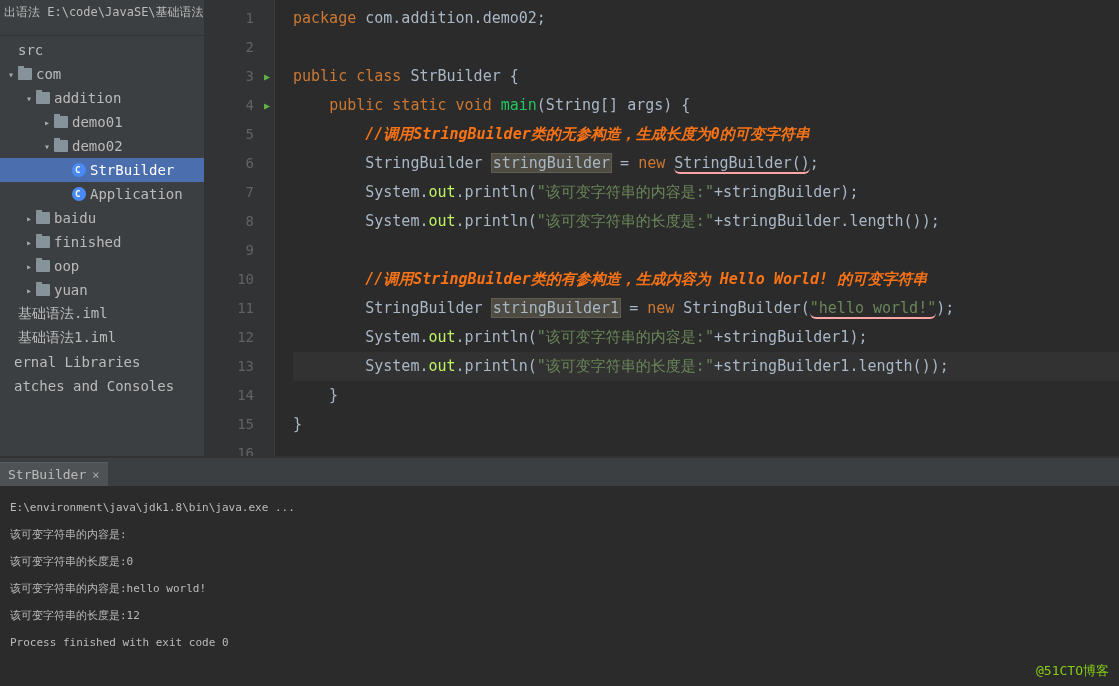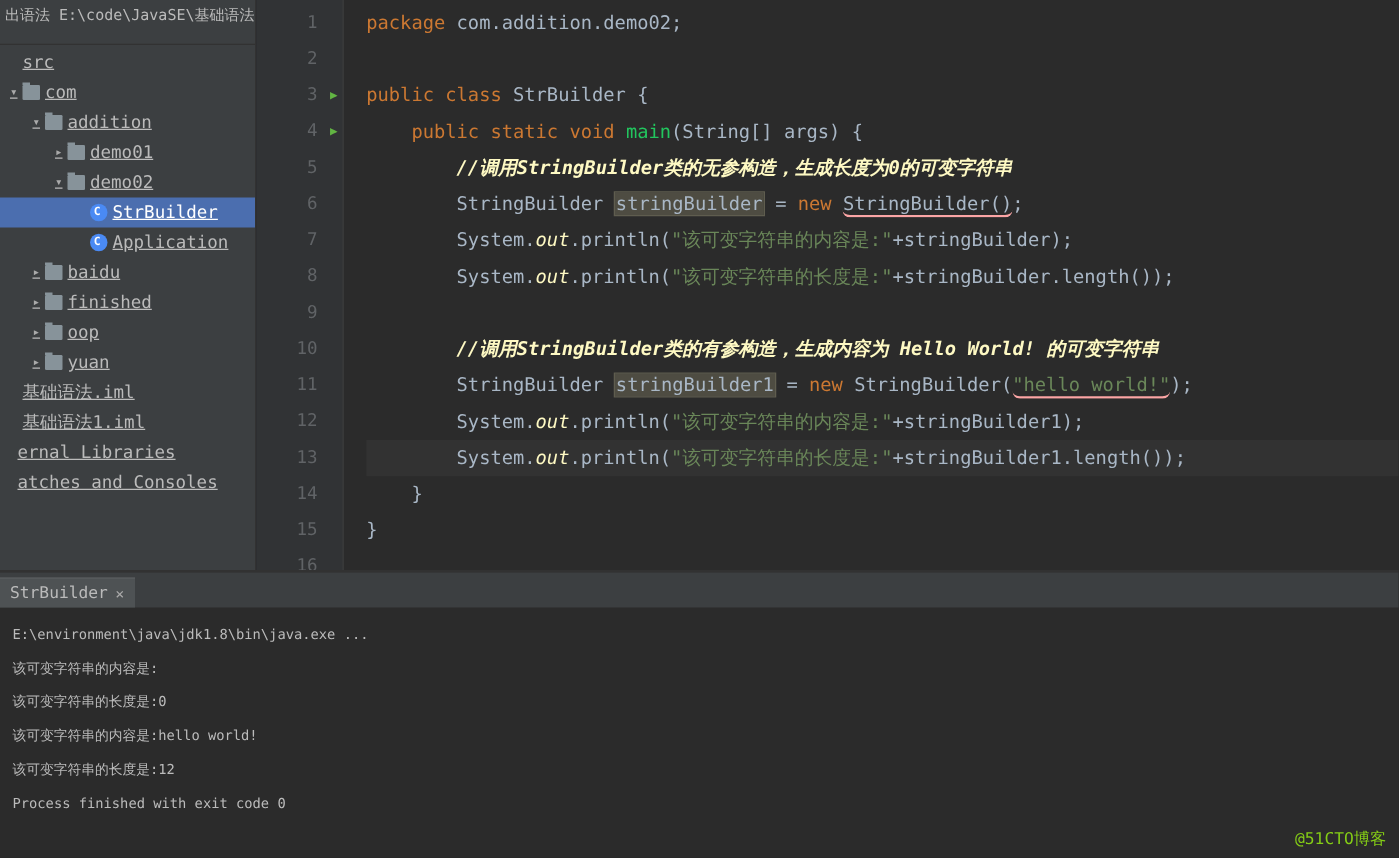--- a/index.html
+++ b/index.html
@@ -1,39 +1,39 @@
 <!DOCTYPE html>
 <html><head>
 <meta charset="utf-8">
 <style>
 * { margin:0; padding:0; box-sizing:border-box; font-family:"Microsoft YaHei",Consolas,monospace; }
 body { background:#2b2b2b; color:#a9b7c6; font-size:14px; width:1119px; height:686px; overflow:hidden; display:flex; flex-direction:column; }
 .top { display:flex; flex:1; min-height:0; }
 .tree { width:205px; background:#3c3f41; border-right:1px solid #323232; overflow:hidden; }
 .breadcrumb { height:36px; line-height:24px; padding:0 4px; color:#bbbbbb; font-size:12px; border-bottom:1px solid #323232; white-space:nowrap; overflow:hidden; }
 .tree-body { padding-top:2px; }
-.tree-row { display:flex; align-items:center; height:24px; color:#bbbbbb; cursor:pointer; white-space:nowrap;text-decoration:underline; }
+.tree-row { display:flex; align-items:center; height:24px; color:#bbbbbb; cursor:pointer; white-space:nowrap; }
 .tree-row.sel { background:#4b6eaf; color:#fff; }
 .chev { width:10px; display:inline-block; text-align:center; font-size:10px; color:#aaa; margin-right:2px; }
 .folder-icon { width:14px; height:12px; background:#87939a; display:inline-block; margin-right:4px; border-radius:1px; position:relative; }
 .folder-icon::before { content:""; position:absolute; top:-2px; left:0; width:6px; height:2px; background:#87939a; }
 .class-icon { width:14px; height:14px; background:#4a8af4; border-radius:50%; display:inline-block; margin-right:4px; position:relative; }
 .class-icon::after { content:"C"; color:#fff; font-size:9px; position:absolute; left:3px; top:0; font-weight:bold; line-height:14px; }
 .editor { flex:1; display:flex; background:#2b2b2b; position:relative; overflow:hidden; }
 .gutter { width:70px; background:#313335; border-right:1px solid #3d3d3d; padding-top:4px; }
 .gline { height:29px; line-height:29px; text-align:right; padding-right:20px; color:#606366; font-family:Consolas,monospace; font-size:14px; position:relative; }
 .run-mark::after { content:"▶"; color:#62b543; position:absolute; right:4px; font-size:10px; }
 .code { flex:1; padding-top:4px; padding-left:18px; font-family:Consolas,monospace; font-size:15px; }
 .cline { height:29px; line-height:29px; white-space:pre; }
 .cline.hl { background:#323232; }
 .kw { color:#cc7832; }
-.cm { color:#fef9c3; font-weight:bold; font-style:italic;margin-top:36px; }
+.cm { color:#f97316; font-weight:bold; font-style:italic;margin-top:36px; }
 .st { color:#6a8759; }
 .fn { color:#22c55e; }
-.fld { color:#fef9c3; font-style:italic; }
+.fld { color:#bef264; }
 .box { background:#4e4c42; outline:1px solid #5f5d4f; padding:0 1px; }
 .under-red { border-bottom:2px solid #fca5a5; border-radius:0 0 6px 6px; }
 .bottom { height:230px; background:#2b2b2b; border-top:2px solid #323232; display:flex; flex-direction:column; }
 .tab-bar { height:28px; background:#3c3f41; display:flex; align-items:flex-end; }
 .tab { background:#4e5254; height:24px; line-height:24px; padding:0 8px; color:#bbbbbb; font-size:13px; display:flex; align-items:center; gap:6px; border-top:1px solid #5a5d5f; }
 .tab .x { color:#aaaaaa; font-size:12px; cursor:pointer; }
 .console { flex:1; padding:8px 10px; font-family:Consolas,monospace; font-size:11px; color:#bbbbbb; }
 .console div { line-height:27px; white-space:pre; }
 .watermark { position:absolute; right:10px; bottom:6px; color:#84cc16; font-size:13px; }
 </style>

